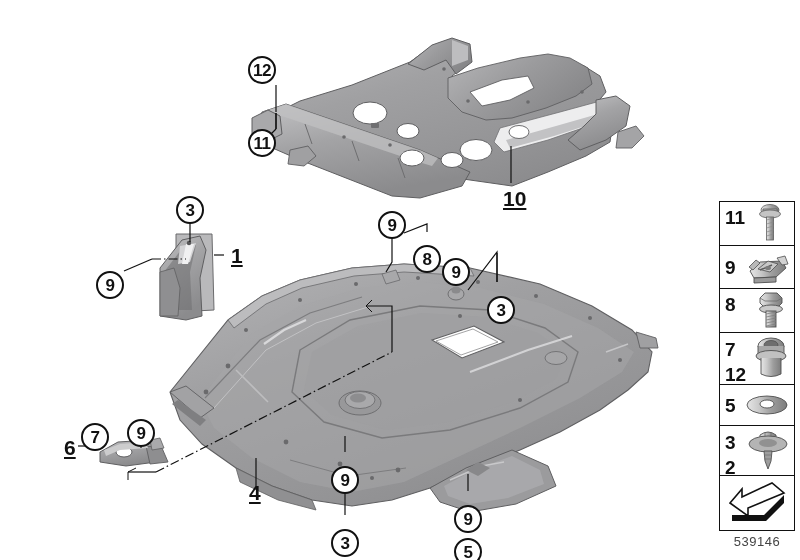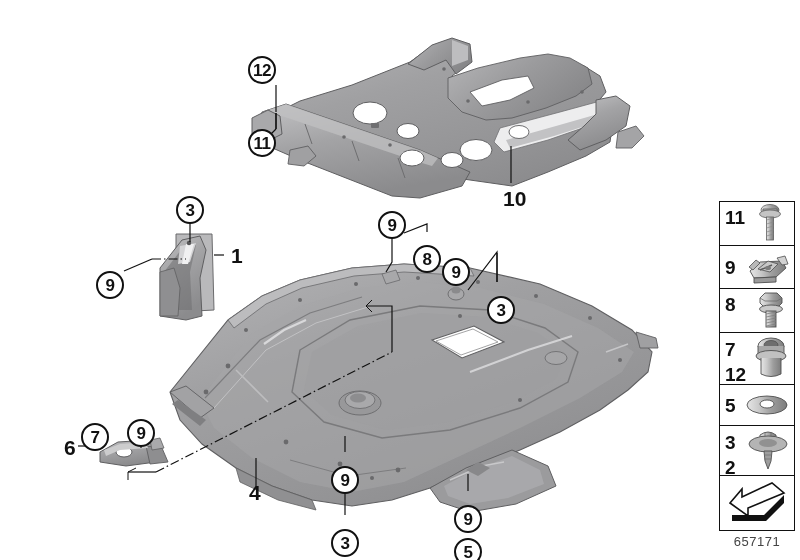--- a/index.html
+++ b/index.html
@@ -16,21 +16,21 @@
     border:2px solid #111;background:#fff;
     display:flex;align-items:center;justify-content:center;
     font-size:17px;font-weight:bold;color:#111;
     font-family:"Liberation Sans",sans-serif;
     line-height:1;letter-spacing:-0.5px;
     box-sizing:border-box;z-index:40;
   }
   
   .plainlabel{
     position:absolute;font-size:21px;font-weight:bold;color:#111;
-    font-family:"Liberation Sans",sans-serif;z-index:40;line-height:1;
+    font-family:"Liberation Sans",sans-serif;z-index:40;line-height:1;text-decoration:underline;
   }
 
   
   #legend{
     position:absolute;left:719px;top:201px;width:76px;height:330px;
     border:1.5px solid #111;box-sizing:border-box;background:#fff;
     display:flex;flex-direction:column;z-index:50;
   }
   .lcell{
     position:relative;border-bottom:1.5px solid #111;
@@ -426,15 +426,15 @@
     <div class="lcell" style="height:62px;justify-content:center;">
       <span>
         <svg width="62" height="44" viewBox="0 0 62 44">
           <path d="M4,22 L16,8 L16,16 L46,2 L58,12 L22,27 L22,35 Z" fill="#ffffff" stroke="#111111" stroke-width="1.6" stroke-linejoin="miter"></path>
           <path d="M6,34 L38,34 L58,14 L58,22 L40,40 L6,40 Z" fill="#111111"></path>
         </svg>
       </span>
     </div>
   </div>
 
-  <div id="refnum">657171</div>
+  <div id="refnum">539146</div>
 
 </div>
 
 </body></html>

